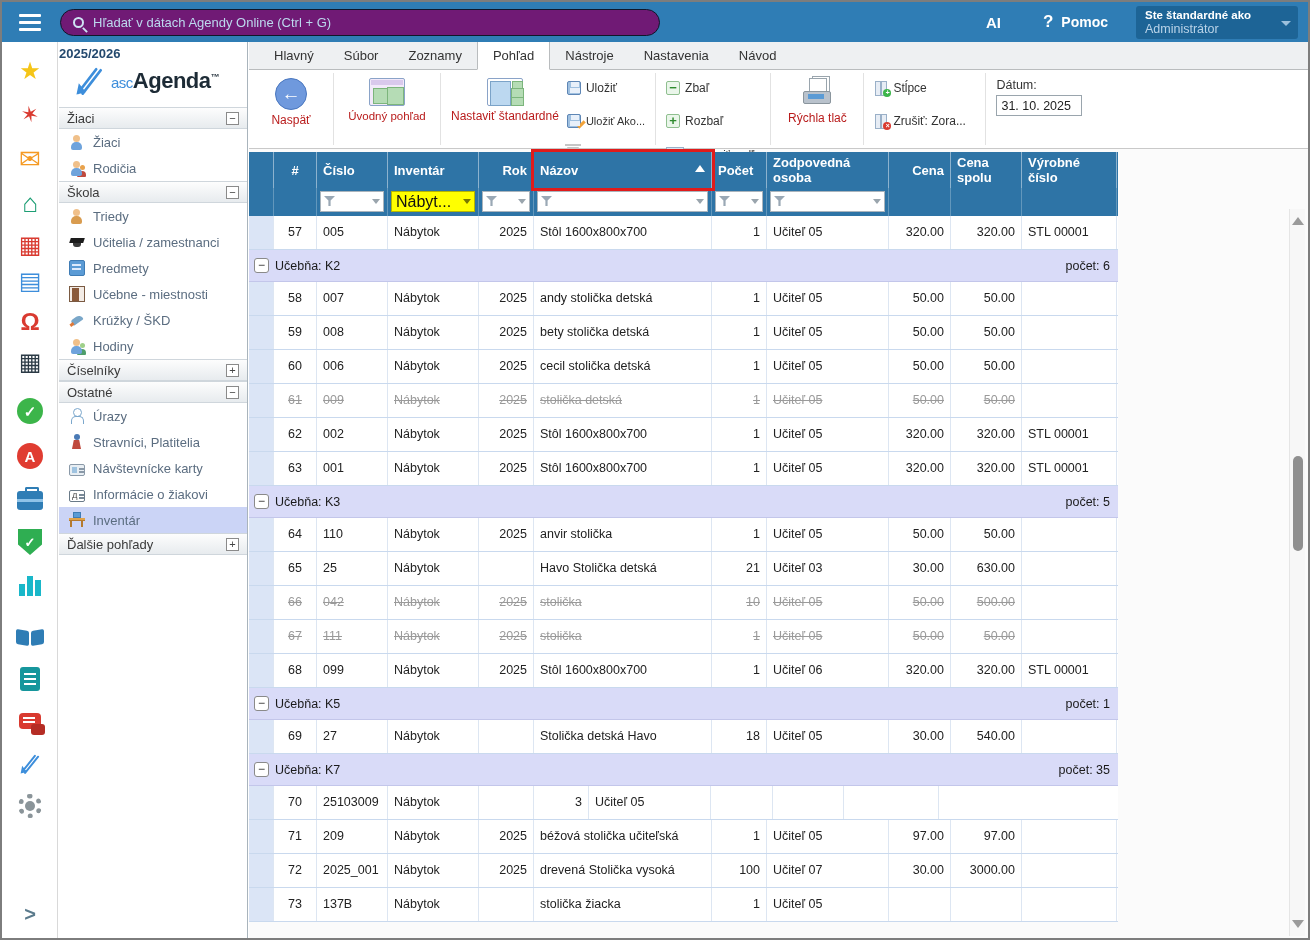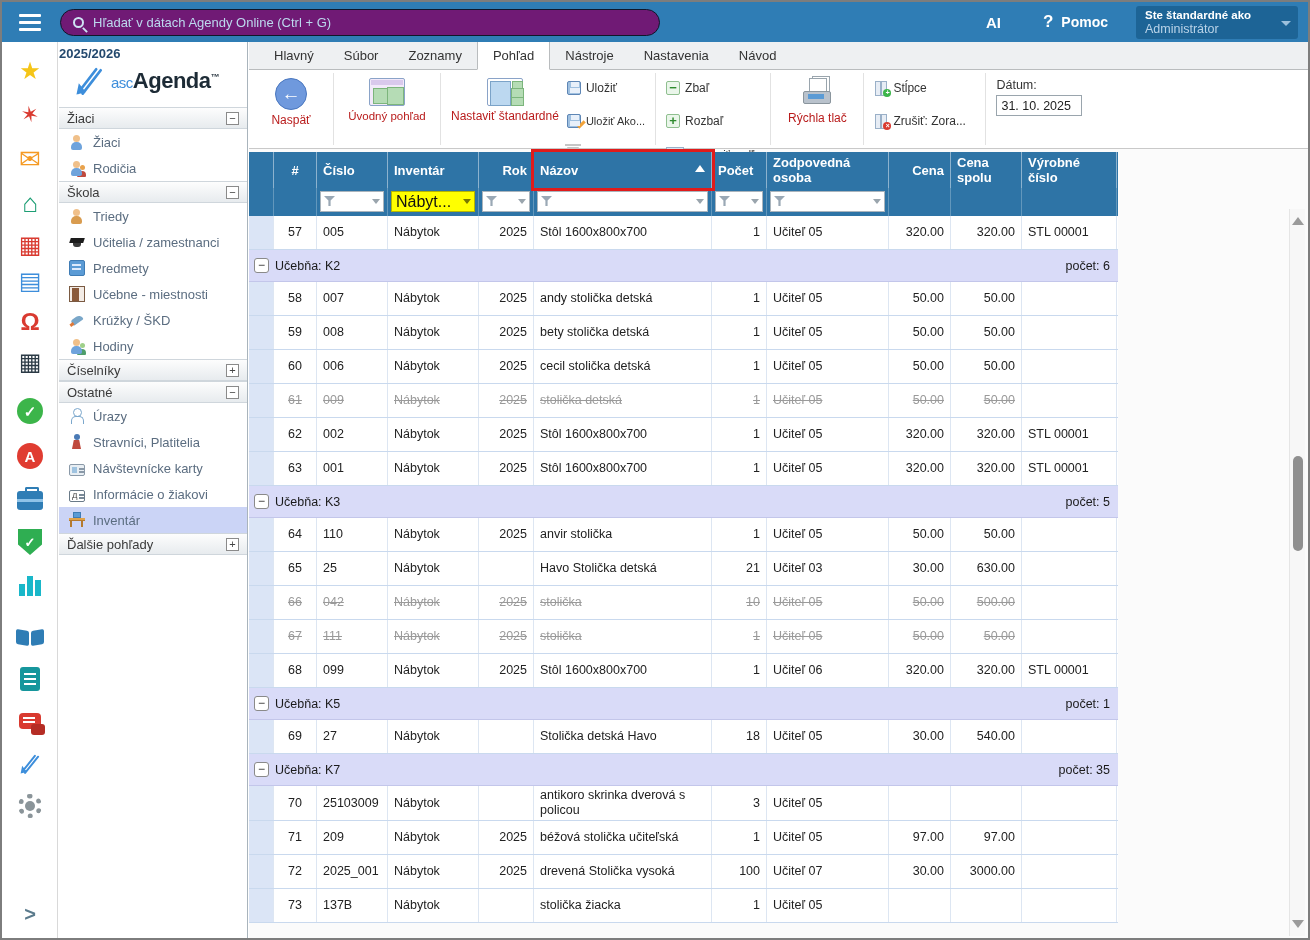--- a/index.html
+++ b/index.html
@@ -731,21 +731,20 @@
             <span class="minus">−</span>
             <span class="glabel">Učebňa: K7</span>
             <span class="gcount">počet: 35</span>
           </div>
           <div class="row">
             <div class="cell w-gutter gutter"></div>
             <div class="cell w-num c-center">70</div>
             <div class="cell w-cislo">25103009</div>
             <div class="cell w-inventar">Nábytok</div>
             <div class="cell w-rok c-right"></div>
-            <div class="cell w-nazov">antikoro skrinka dverová s policou</div>
             <div class="cell w-pocet c-right">3</div>
             <div class="cell w-osoba">Učiteľ 05</div>
             <div class="cell w-cena c-right"></div>
             <div class="cell w-spolu c-right"></div>
             <div class="cell w-vyrobne"></div>
           </div>
           <div class="row">
             <div class="cell w-gutter gutter"></div>
             <div class="cell w-num c-center">71</div>
             <div class="cell w-cislo">209</div>

